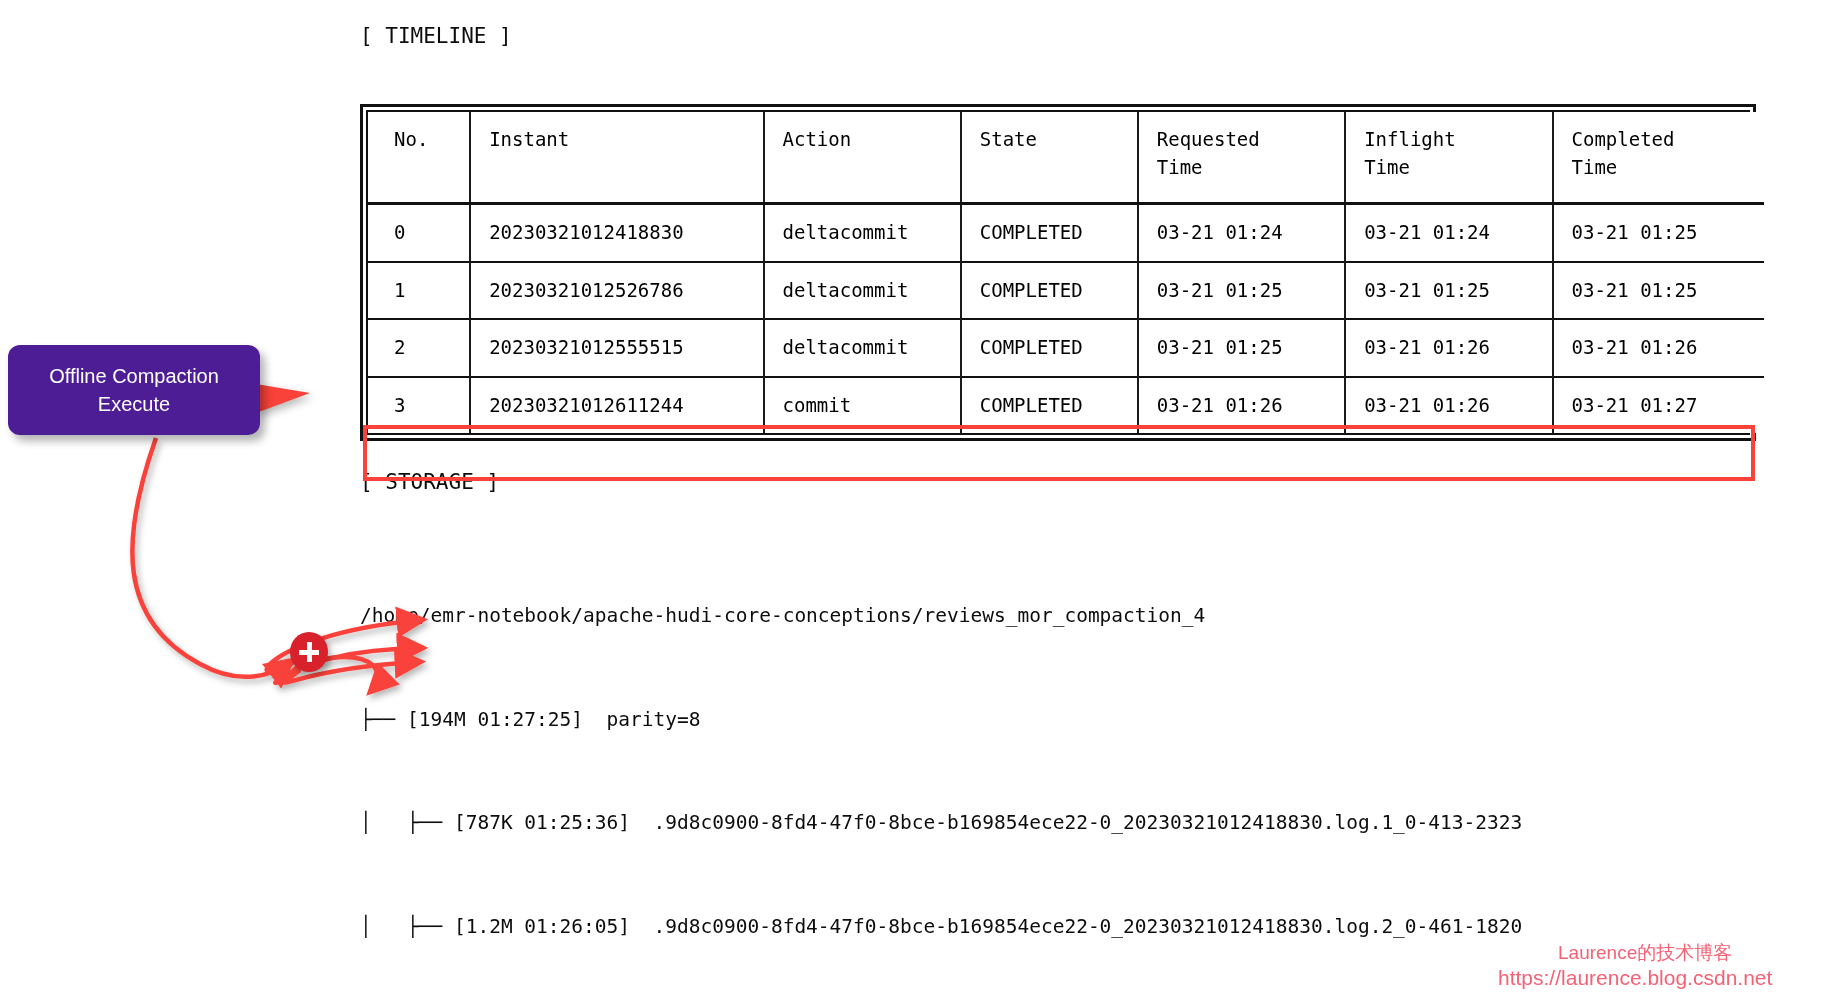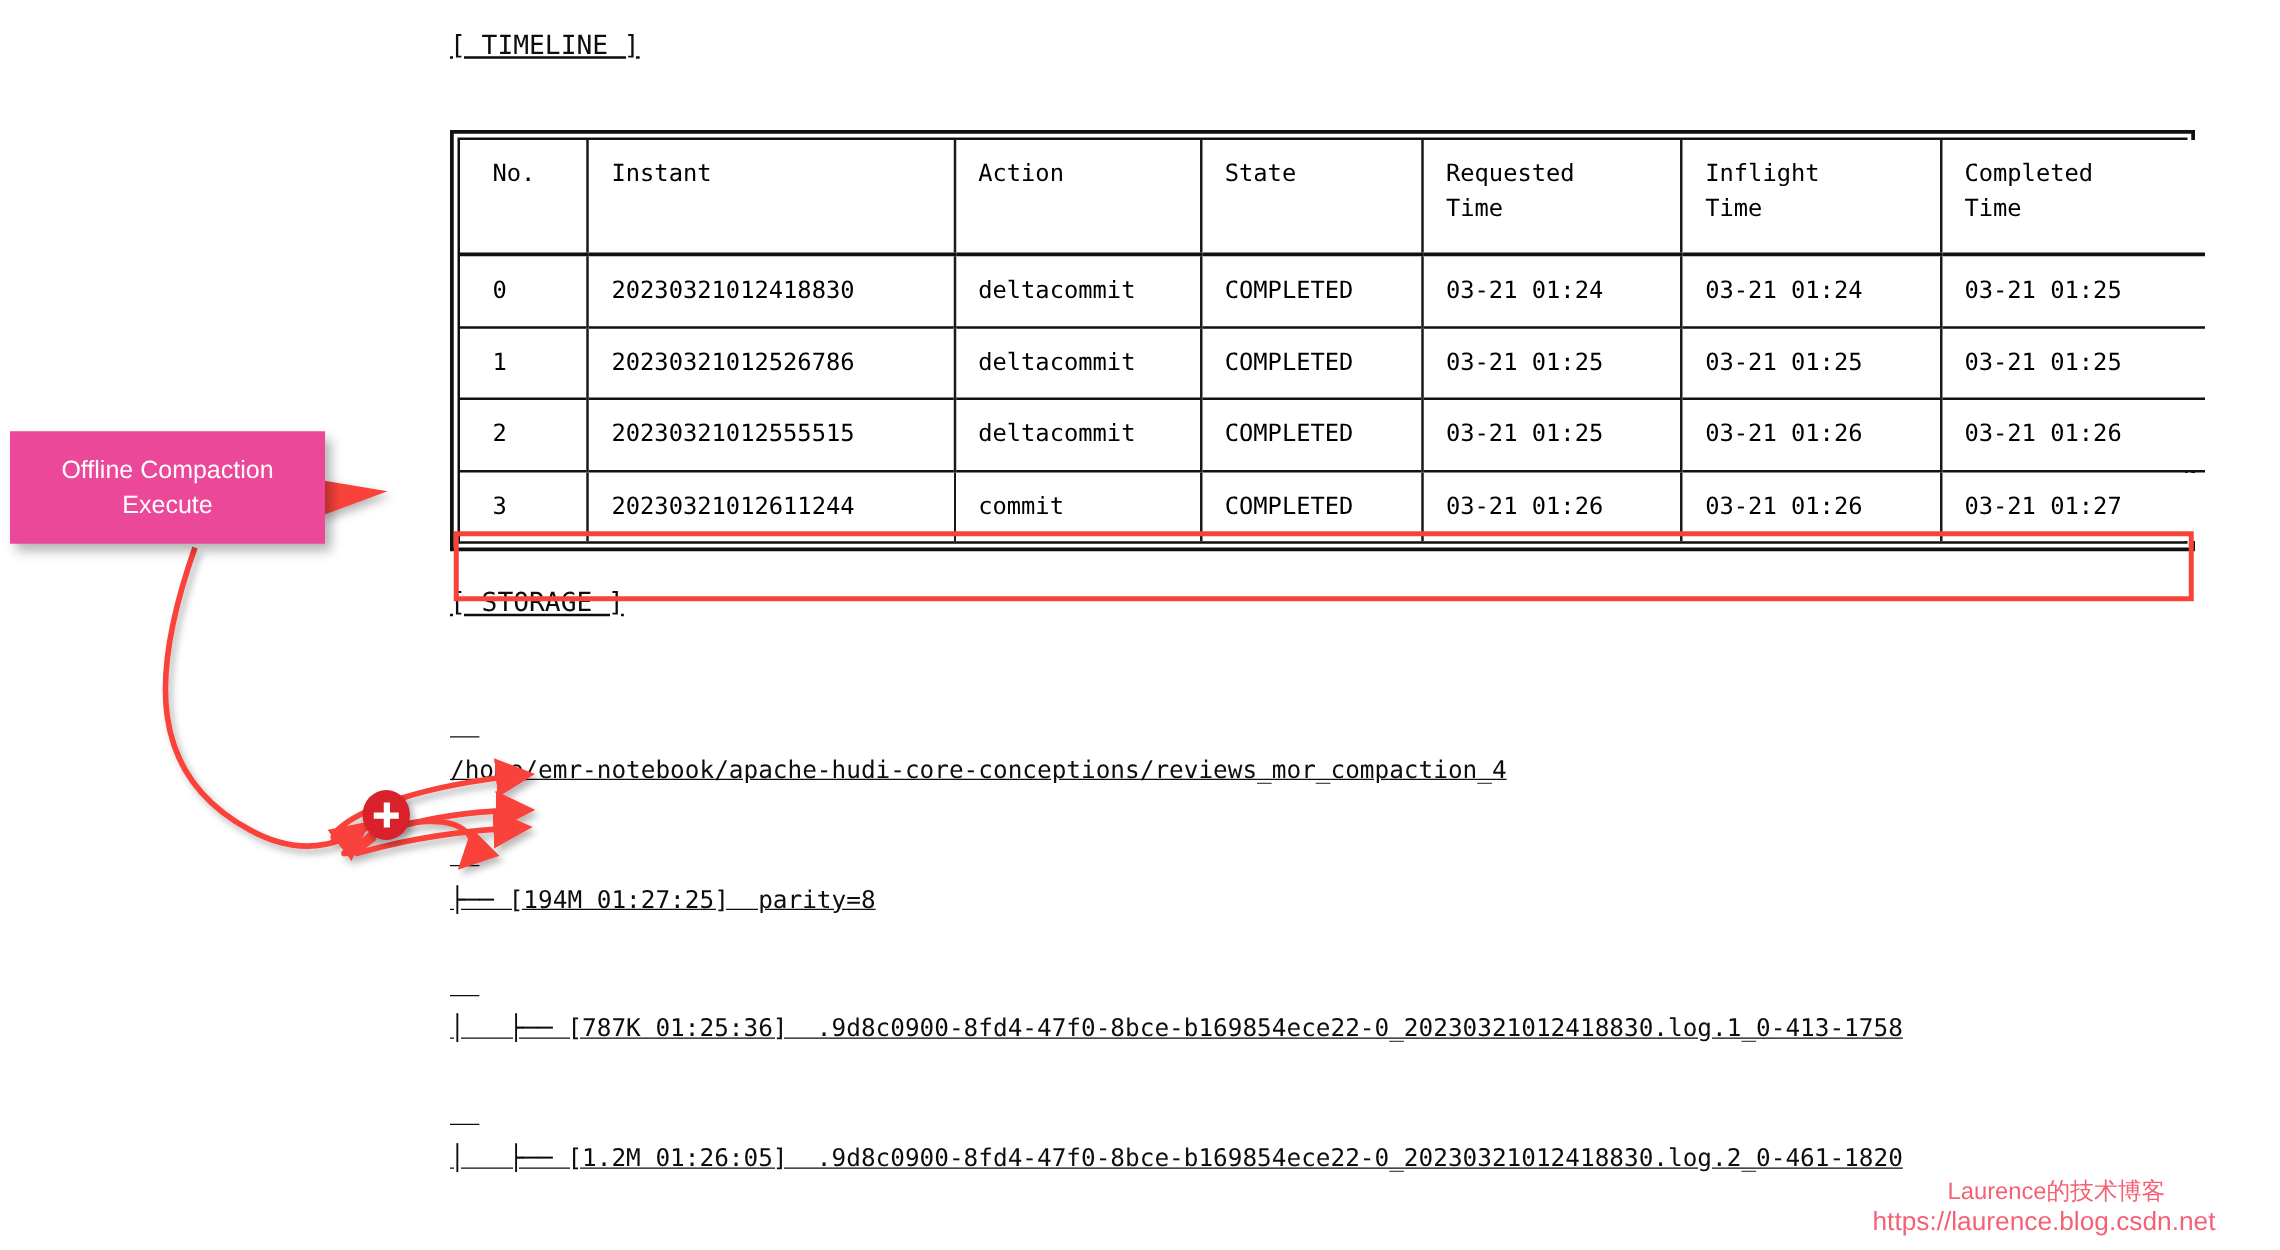--- a/index.html
+++ b/index.html
@@ -14,21 +14,20 @@
     overflow: hidden;
     font-family: "DejaVu Sans Mono", monospace;
     color: #000000;
   }
 
   
   .mono {
     font-family: "DejaVu Sans Mono", monospace;
     white-space: pre;
     color: #0d0d0d;
-    text-decoration: underline;
   }
 
   
   #timeline-heading {
     position: absolute;
     left: 360px;
     top: 24px;
     font-size: 21px;
     letter-spacing: 0px;
   }
@@ -108,22 +107,22 @@
     z-index: 5;
   }
 
   
   #callout {
     position: absolute;
     left: 8px;
     top: 345px;
     width: 252px;
     height: 90px;
-    background: #ec4899;
-    border-radius: 0;
+    background: #4c1d95;
+    border-radius: 12px;
     color: #ffffff;
     font-family: "Liberation Sans", sans-serif;
     font-size: 20px;
     line-height: 1.4;
     display: flex;
     align-items: center;
     justify-content: center;
     text-align: center;
     box-shadow: 5px 6px 9px rgba(0,0,0,0.30);
     z-index: 20;
@@ -264,21 +263,21 @@
 <div id="callout">
   <span id="callout-text">Offline Compaction
 Execute</span>
 </div>
 
 <div class="mono" id="storage-heading">[ STORAGE ]</div>
 
 <div id="storage-root" class="mono">
   <div class="tree-line">/home/emr-notebook/apache-hudi-core-conceptions/reviews_mor_compaction_4</div>
   <div class="tree-line">├── [194M 01:27:25]  parity=8</div>
-  <div class="tree-line">│   ├── [787K 01:25:36]  .9d8c0900-8fd4-47f0-8bce-b169854ece22-0_20230321012418830.log.1_0-413-1758</div>
+  <div class="tree-line">│   ├── [787K 01:25:36]  .9d8c0900-8fd4-47f0-8bce-b169854ece22-0_20230321012418830.log.1_0-413-2323</div>
   <div class="tree-line">│   ├── [1.2M 01:26:05]  .9d8c0900-8fd4-47f0-8bce-b169854ece22-0_20230321012418830.log.2_0-461-1820</div>
   
   
   
   
   
   
   
 </div>
 

